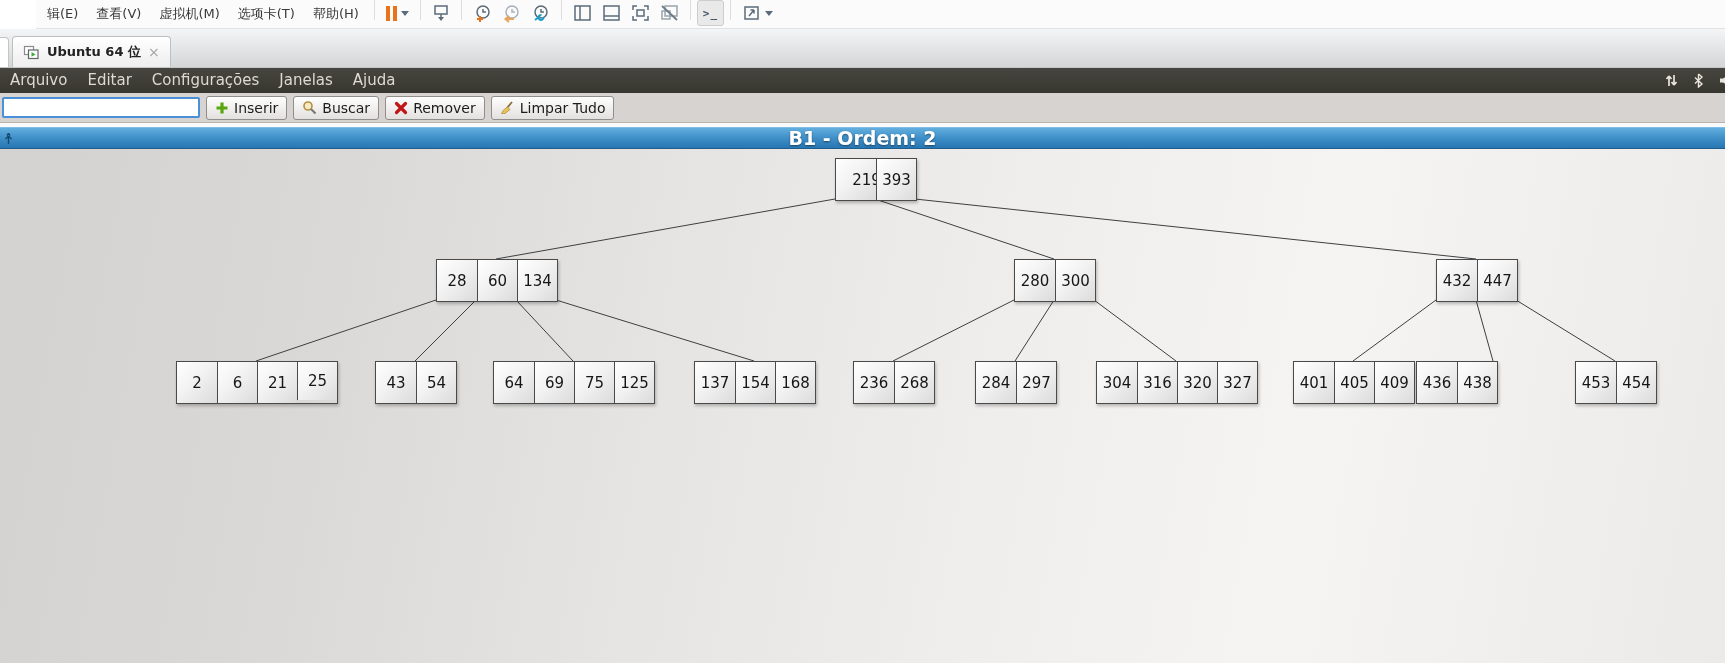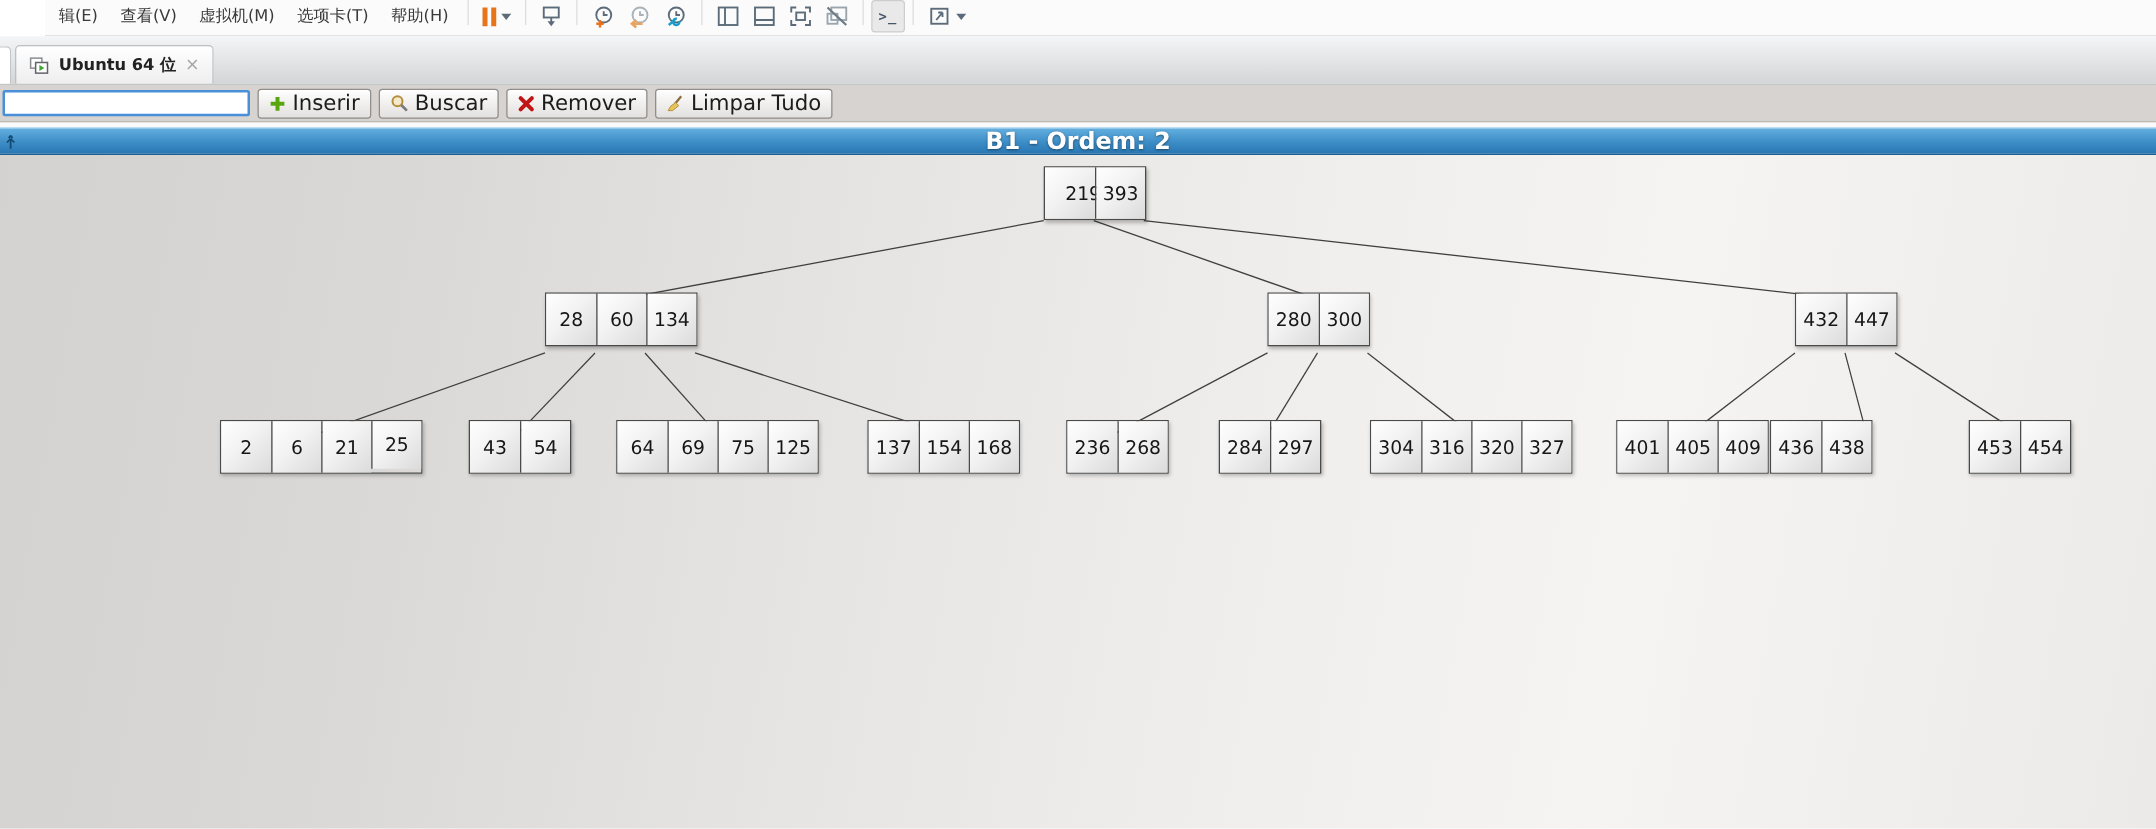--- a/index.html
+++ b/index.html
@@ -38,21 +38,21 @@
   .g-menu { font-size:15px; padding:0 10px; line-height:25px; cursor:default; }
   .g-right { margin-left:auto; display:flex; align-items:center; gap:14px; padding-right:0; }
 
   
   .app-toolbar { height:30px; flex:0 0 30px; background:#d7d3d0; border-bottom:1px solid #b7b3b0;
     display:flex; align-items:center; gap:6px; padding-left:2px; }
   .search-input { width:198px; height:21px; border:2px solid #4a90d9; border-radius:2px;
     background:#fff; outline:none; font-size:13px; padding:0 4px; }
   .tb-btn { height:24px; display:flex; align-items:center; gap:5px; padding:0 8px;
     background:linear-gradient(#fefefe,#e3e1df); border:1px solid #908d8a; border-radius:3px;
-    box-shadow:inset 0 1px 0 #fff; font-size:17px; color:#1c1c1c;
+    box-shadow:inset 0 1px 0 #fff; font-size:14px; color:#1c1c1c;
     font-family:"DejaVu Sans","Liberation Sans",sans-serif; }
 
   
   .frame-strip { height:4px; flex:0 0 4px; background:#fafafa; }
   .frame-titlebar { height:22px; flex:0 0 22px; position:relative;
     background:linear-gradient(#62aede 0%, #3c8cc6 55%, #2877b3 100%);
     border-top:1px solid #7dbde8; border-bottom:1px solid #1d5e8f; }
   .frame-title { position:absolute; left:0; right:0; top:0; text-align:center; line-height:20px;
     color:#fff; font-size:19px; font-weight:bold; text-shadow:0 1px 2px rgba(0,0,0,.45); }
   .frame-icon { position:absolute; left:3px; top:4px; }
@@ -178,20 +178,40 @@
       <svg width="17" height="15" viewBox="0 0 17 15">
         <rect x="1.5" y="1.5" width="9" height="8" fill="#fff" stroke="#8a8d90" stroke-width="1.2"></rect>
         <rect x="5.5" y="5" width="9.5" height="8.5" fill="#fff" stroke="#62656a" stroke-width="1.2"></rect>
         <polygon points="8.5,7 8.5,11.8 12.5,9.4" fill="#3daa35"></polygon>
       </svg>
       <span class="tab-title">Ubuntu 64 位</span>
       <span class="tab-close">×</span>
     </div>
   </div>
 
+  <div class="guest-menubar">
+    <span class="g-menu">Arquivo</span>
+    <span class="g-menu">Editar</span>
+    <span class="g-menu">Configurações</span>
+    <span class="g-menu">Janelas</span>
+    <span class="g-menu">Ajuda</span>
+    <span class="g-right">
+      <svg width="15" height="15" viewBox="0 0 15 15">
+        <path d="M5 13 V3 M5 3 L2.5 6 M5 3 L7.5 6" fill="none" stroke="#e9e5dd" stroke-width="1.7"></path>
+        <path d="M10 2 V12 M10 12 L7.5 9 M10 12 L12.5 9" fill="none" stroke="#e9e5dd" stroke-width="1.7"></path>
+      </svg>
+      <svg width="11" height="15" viewBox="0 0 11 15">
+        <path d="M5.5 1 V14 L9 11 L2 4.5 M5.5 1 L9 4 L2 10.5" fill="none" stroke="#e9e5dd" stroke-width="1.4"></path>
+      </svg>
+      <svg width="12" height="15" viewBox="0 0 12 15" style="margin-right:-5px">
+        <polygon points="11,2 11,13 5,9.5 5,5.5" fill="#e9e5dd"></polygon>
+        <rect x="2" y="5.5" width="3" height="4" fill="#e9e5dd"></rect>
+      </svg>
+    </span>
+  </div>
 
   <div class="app-toolbar">
     <input class="search-input" type="text" value="" style="">
     <button class="tb-btn">
       <svg width="14" height="14" viewBox="0 0 14 14">
         <path d="M7 1.5 V12.5 M1.5 7 H12.5" stroke="#57a60e" stroke-width="3.2"></path>
       </svg>
       <span>Inserir</span>
     </button>
     <button class="tb-btn">

